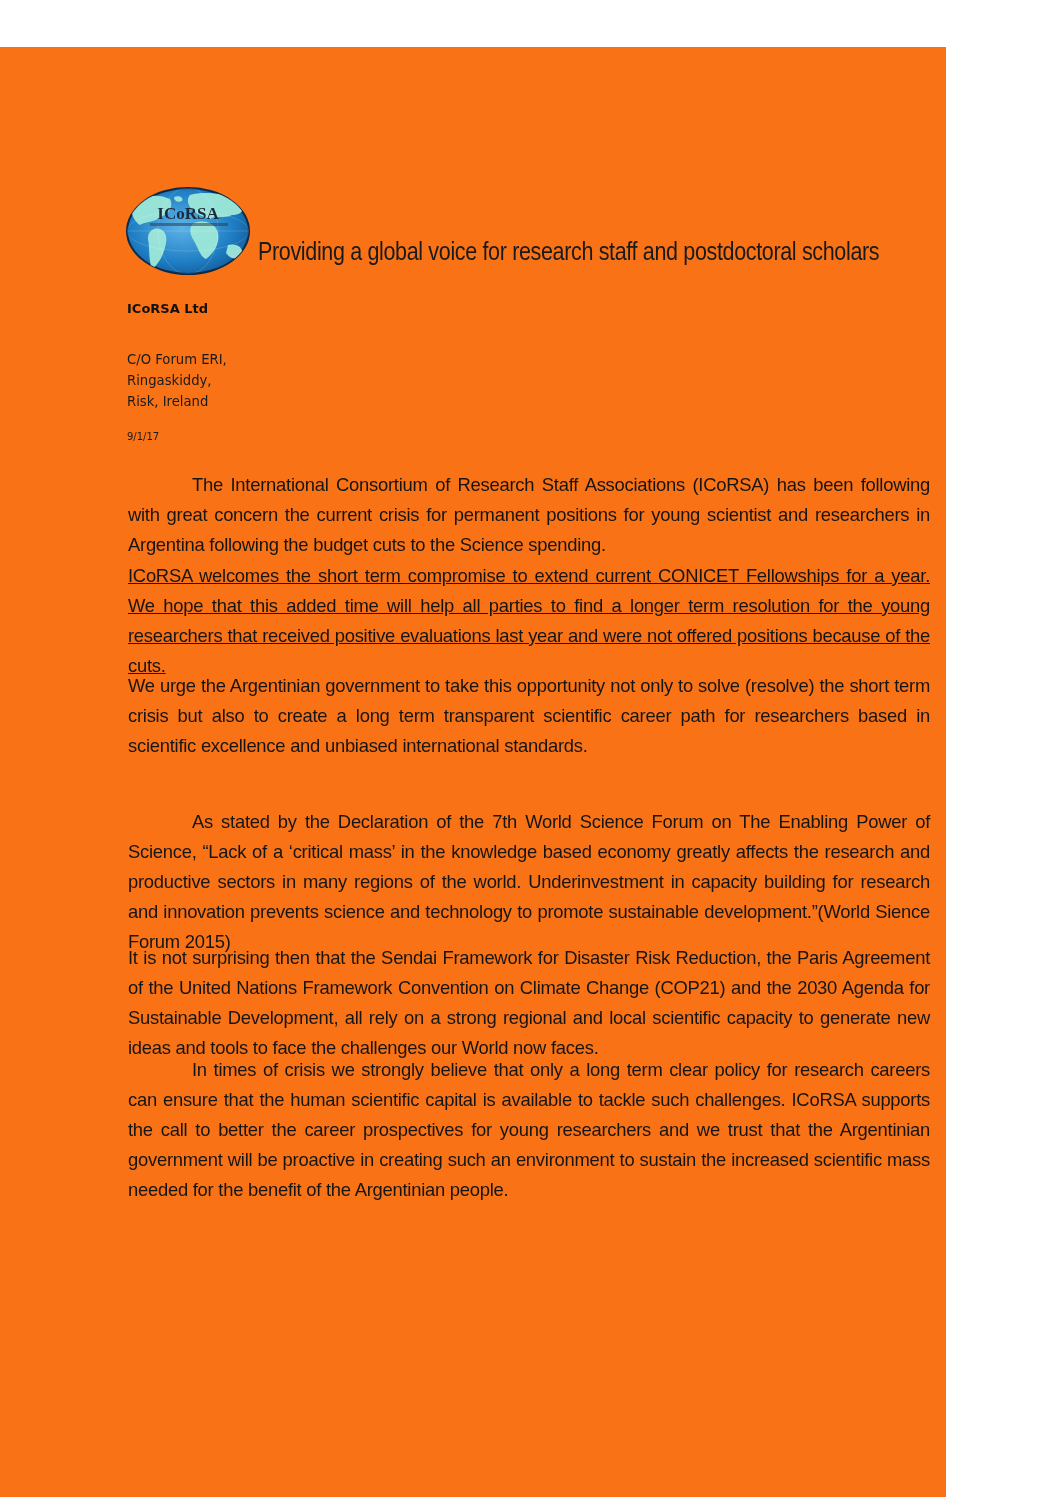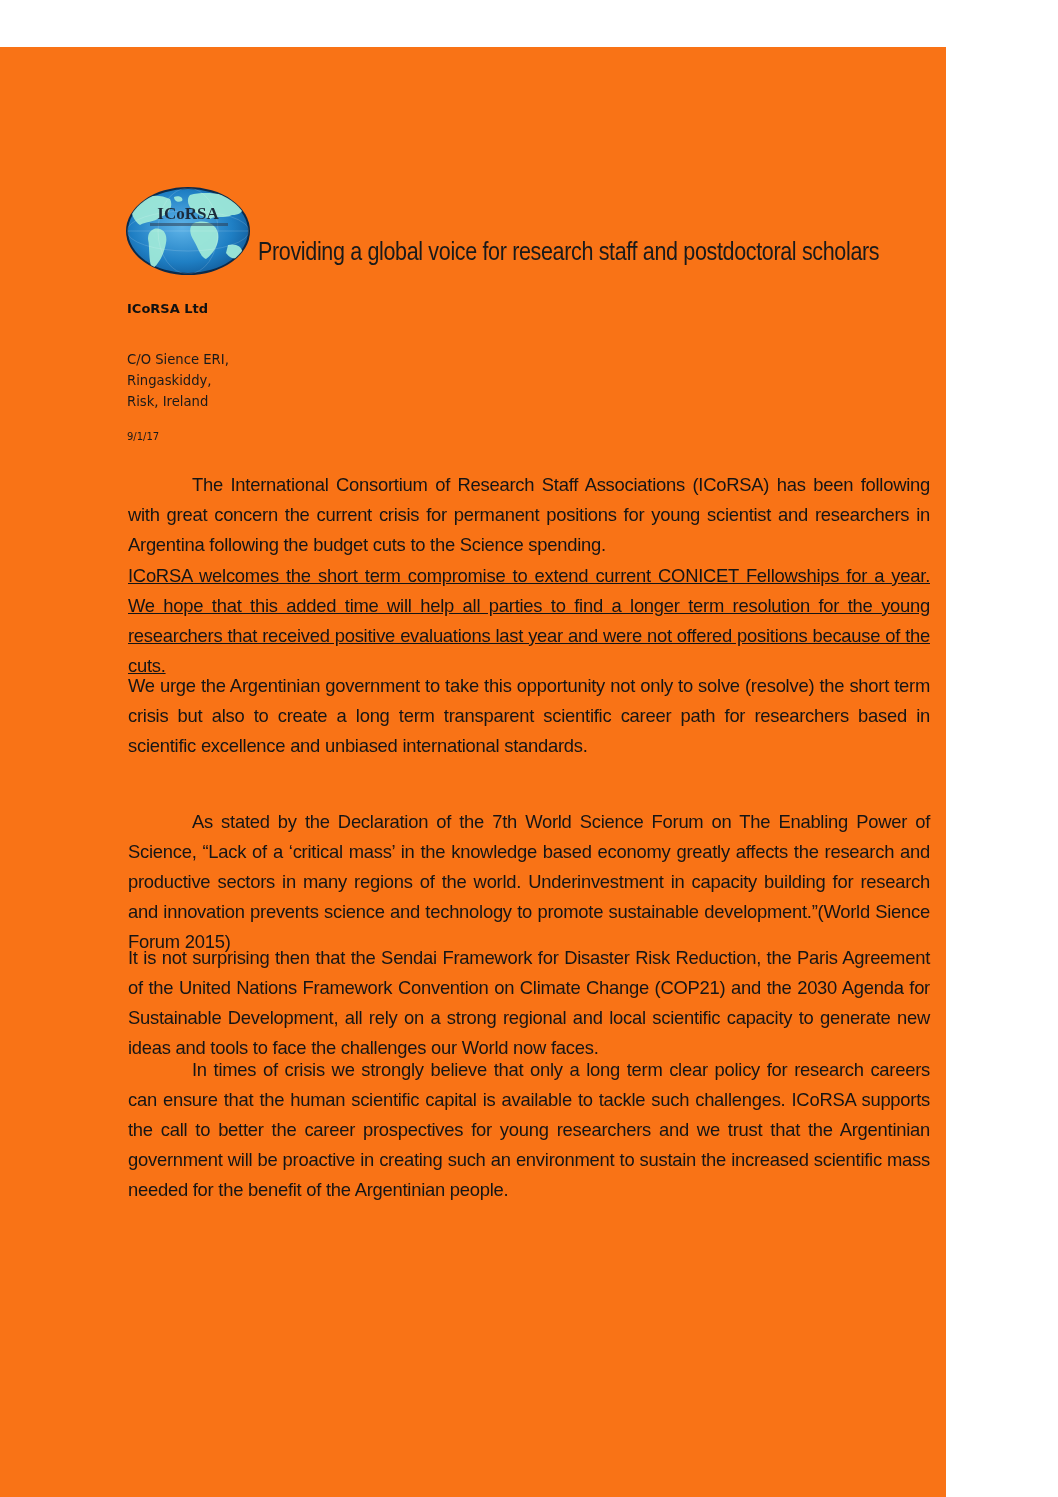--- a/index.html
+++ b/index.html
@@ -137,21 +137,21 @@
         <text x="64" y="34" text-anchor="middle" font-family="Liberation Serif, serif" font-size="17" font-weight="bold" fill="#1c2b3a">ICoRSA</text>
         <rect x="26" y="38" width="78" height="3" fill="#2b3d52" opacity="0.55"></rect>
       </svg>
     </div>
     <div class="tagline">Providing a global voice for research staff and postdoctoral scholars</div>
   </div>
 
   <h1 class="org-name">ICoRSA Ltd</h1>
 
   <div class="address">
-    <div>C/O Sience ERI,</div>
+    <div>C/O Forum ERI,</div>
     <div>Ringaskiddy,</div>
     <div>Risk, Ireland</div>
   </div>
 
   <div class="date">9/1/17</div>
 
   <p id="p1" class="body-text indent">The International Consortium of Research Staff Associations (ICoRSA) has been following with great concern the current crisis for permanent positions for young scientist and researchers in Argentina following the budget cuts to the Science spending.</p>
   <p id="p2" class="body-text">ICoRSA welcomes the short term compromise to extend current CONICET Fellowships for a year. We hope that this added time will help all parties to find a longer term resolution for the young researchers that received positive evaluations last year and were not offered positions because of the cuts.</p>
   <p id="p3" class="body-text">We urge the Argentinian government to take this opportunity not only to solve (resolve) the short term crisis but also to create a long term transparent scientific career path for researchers based in scientific excellence and unbiased international standards.</p>
   <p id="p4" class="body-text indent">As stated by the Declaration of the 7th World Science Forum on The Enabling Power of Science, “Lack of a ‘critical mass’ in the knowledge based economy greatly affects the research and productive sectors in many regions of the world. Underinvestment in capacity building for research and innovation prevents science and technology to promote sustainable development.”(World Sience Forum 2015)</p>

